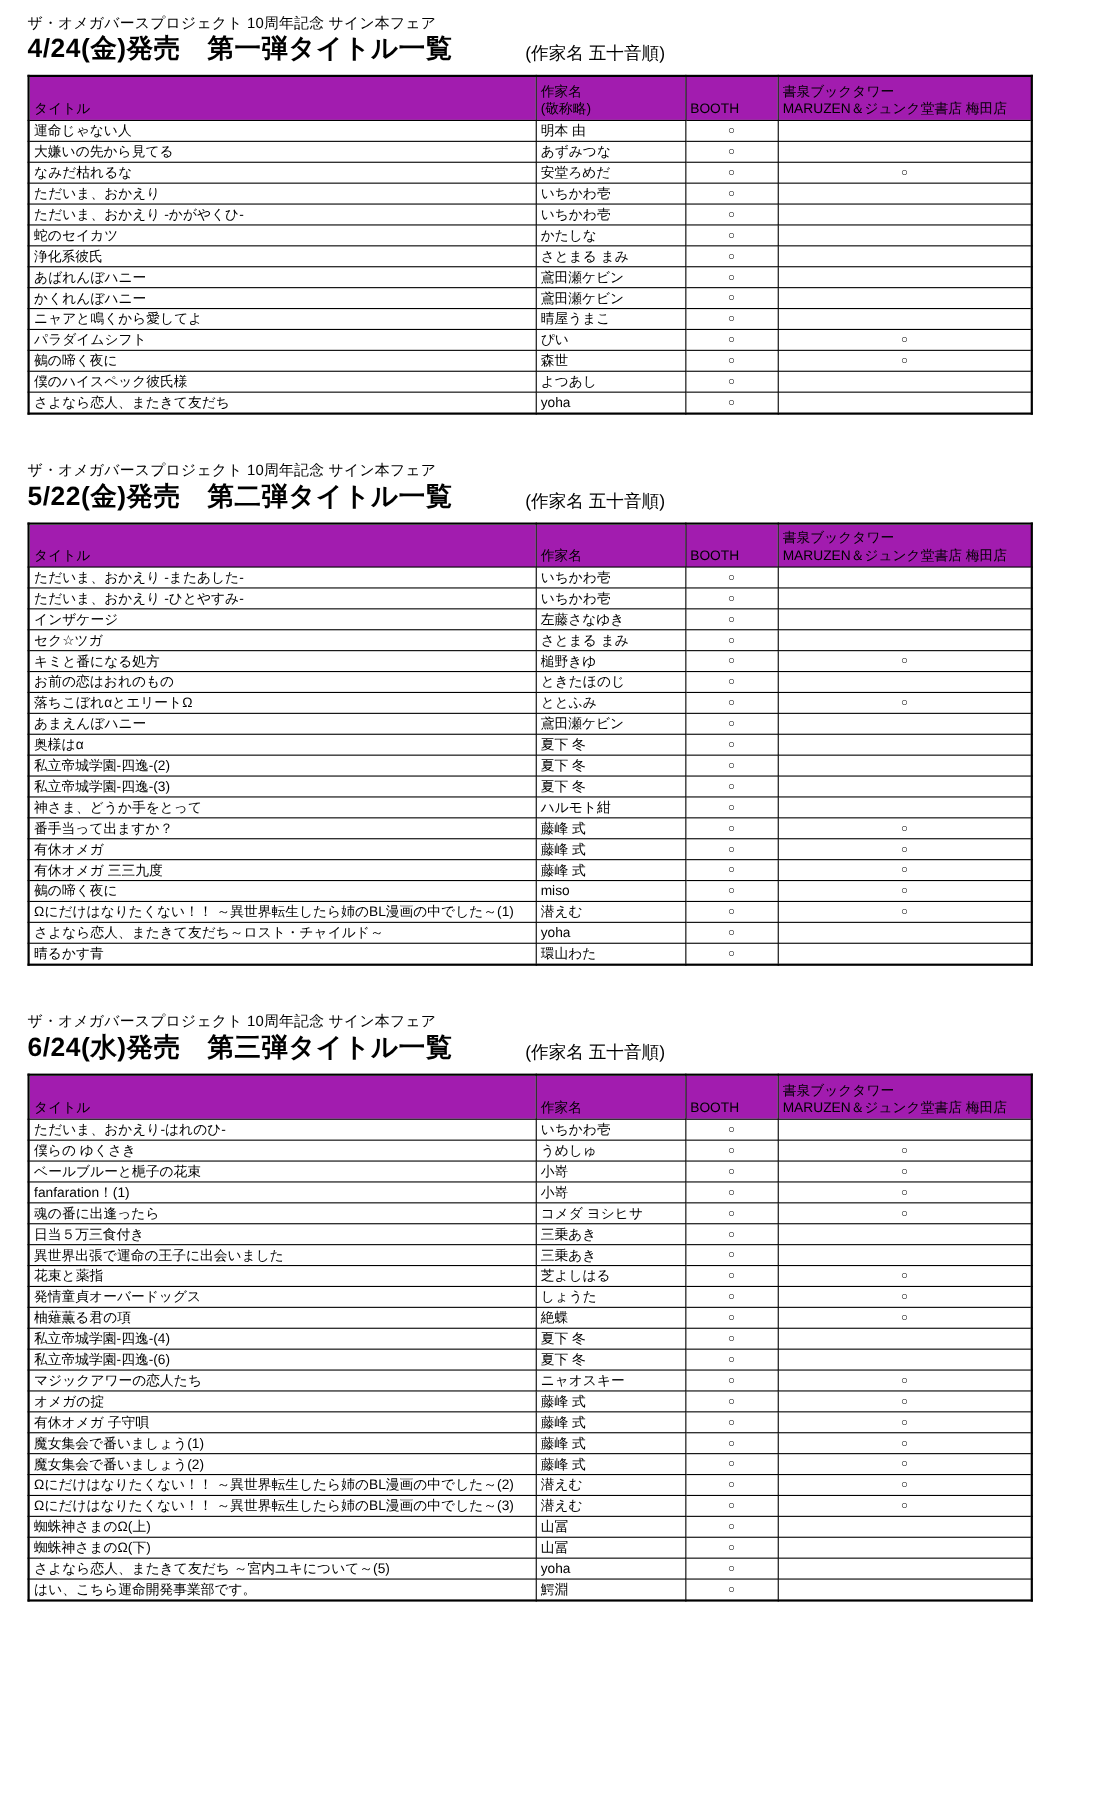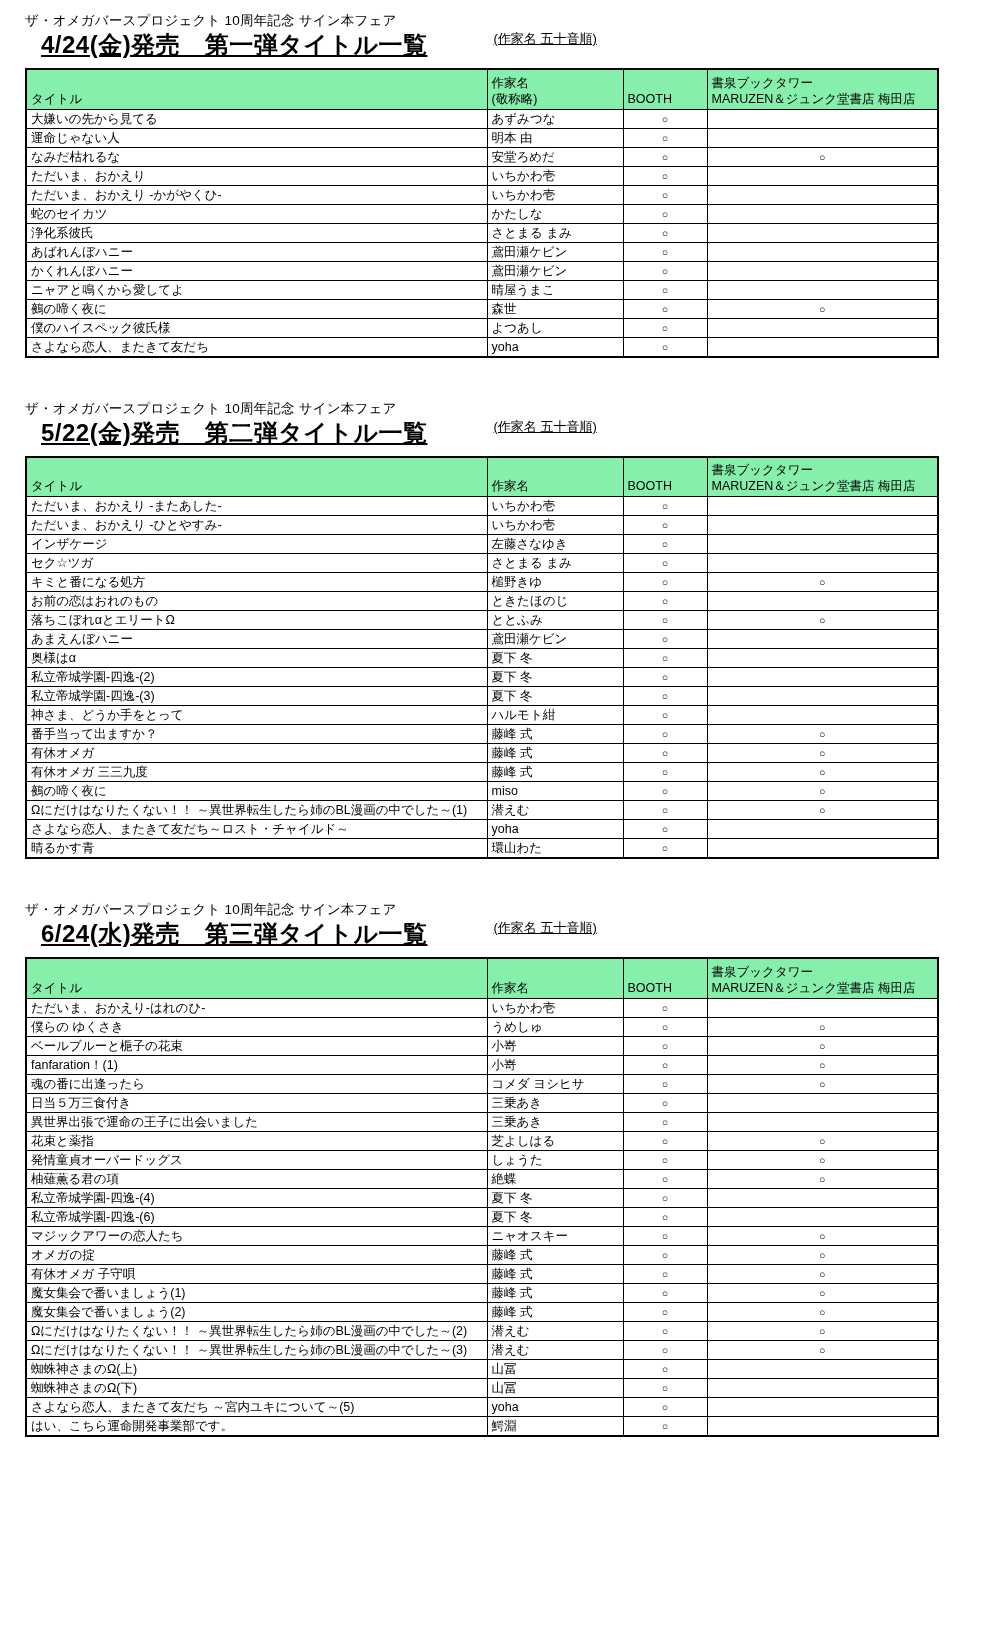--- a/index.html
+++ b/index.html
@@ -18,54 +18,53 @@
   }
   .fair { margin: 0 0 42px 0; }
   .subtitle {
     font-size: 13.5px;
     line-height: 18px;
     letter-spacing: 0.2px;
     margin: 0 0 1px 0;
   }
   .titleline {
     display: flex;
-    align-items: flex-start;
-    margin: 0 0 9px 16px;
-    text-decoration: underline;
+    align-items: flex-end;
+    margin: 0 0 9px 0;
   }
   .titleline h1 {
     font-size: 24px;
     font-weight: bold;
     margin: 0;
     line-height: 28px;
     letter-spacing: 0.5px;
   }
   .order-note {
-    font-size: 13px;
+    font-size: 16px;
     line-height: 16px;
     margin-left: 66px;
     margin-bottom: 1px;
     white-space: nowrap;
   }
   table.fairtable {
     border-collapse: collapse;
     table-layout: fixed;
     width: 912px;
     border: 2px solid #000;
   }
   table.fairtable th, table.fairtable td {
     border: 1px solid #000;
     padding: 0 4px;
     text-align: left;
     font-weight: normal;
     overflow: hidden;
     white-space: nowrap;
   }
   table.fairtable th {
-    background: #86efac;
+    background: #a21caf;
     vertical-align: bottom;
     font-size: 12.5px;
     line-height: 16px;
     padding-bottom: 2px;
     white-space: pre-line;
   }
   table.fairtable thead tr { height: 40px; }
   table.fairtable tbody tr { height: 19px; }
   table.fairtable tbody td {
     font-size: 12.5px;
@@ -104,32 +103,32 @@
           <th>タイトル</th>
           <th>作家名
 (敬称略)</th>
           <th>BOOTH</th>
           <th>書泉ブックタワー
 MARUZEN＆ジュンク堂書店 梅田店</th>
         </tr>
       </thead>
       <tbody>
           <tr>
+            <td>運命じゃない人</td>
+            <td>明本 由</td>
+            <td class="mark">○</td>
+            <td class="mark"></td>
+          </tr>
+          <tr>
             <td>大嫌いの先から見てる</td>
             <td>あずみつな</td>
             <td class="mark">○</td>
             <td class="mark"></td>
           </tr>
           <tr>
-            <td>運命じゃない人</td>
-            <td>明本 由</td>
-            <td class="mark">○</td>
-            <td class="mark"></td>
-          </tr>
-          <tr>
             <td>なみだ枯れるな</td>
             <td>安堂ろめだ</td>
             <td class="mark">○</td>
             <td class="mark">○</td>
           </tr>
           <tr>
             <td>ただいま、おかえり</td>
             <td>いちかわ壱</td>
             <td class="mark">○</td>
             <td class="mark"></td>
@@ -162,20 +161,26 @@
             <td>かくれんぼハニー</td>
             <td>鳶田瀬ケビン</td>
             <td class="mark">○</td>
             <td class="mark"></td>
           </tr>
           <tr>
             <td>ニャアと鳴くから愛してよ</td>
             <td>晴屋うまこ</td>
             <td class="mark">○</td>
             <td class="mark"></td>
+          </tr>
+          <tr>
+            <td>パラダイムシフト</td>
+            <td>ぴい</td>
+            <td class="mark">○</td>
+            <td class="mark">○</td>
           </tr>
           <tr>
             <td>鵺の啼く夜に</td>
             <td>森世</td>
             <td class="mark">○</td>
             <td class="mark">○</td>
           </tr>
           <tr>
             <td>僕のハイスペック彼氏様</td>
             <td>よつあし</td>

